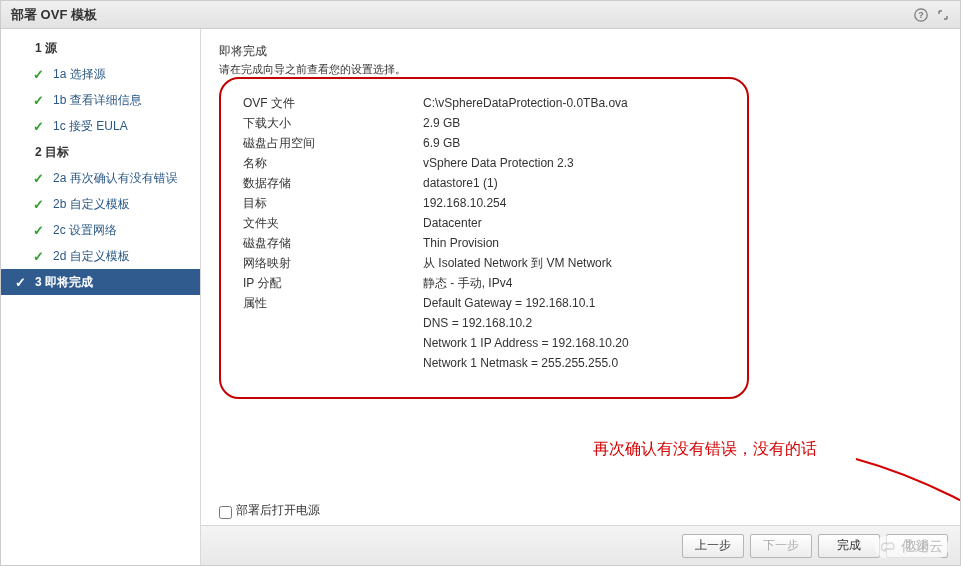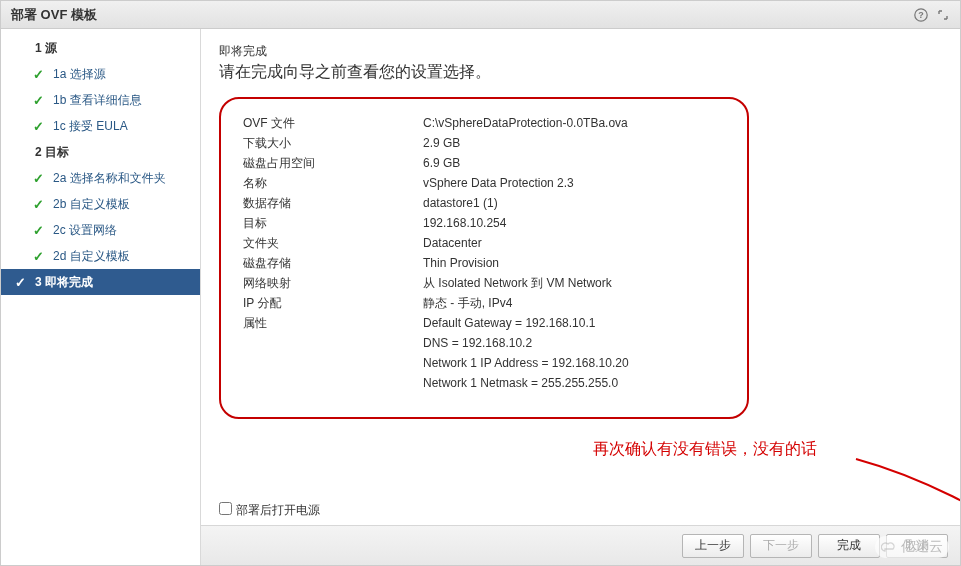--- a/index.html
+++ b/index.html
@@ -12,30 +12,30 @@
     .sidebar { width: 200px; background: #fff; border-right: 1px solid #d9d9d9; padding-top: 6px; }
     .sb-item { display: flex; align-items: center; height: 26px; padding-left: 10px; font-size: 12px; color: #2a5885; cursor: default; }
     .sb-item .chk { width: 14px; display: inline-block; color: #2fa12f; font-weight: bold; margin-right: 6px; font-size: 13px; }
     .sb-item.level1 { padding-left: 14px; font-weight: bold; color: #333; }
     .sb-item.level2 { padding-left: 32px; }
     .sb-item.current { background: #2f5b8f; color: #fff; font-weight: bold; }
     .sb-item.current .chk { color: #fff; }
     .main { flex: 1; display: flex; flex-direction: column; }
     .content { flex: 1; padding: 14px 18px 0 18px; position: relative; }
     .heading { font-size: 12px; margin-bottom: 2px; }
-    .subheading { font-size: 16px; margin-bottom: 14px; }
+    .subheading { font-size: 11px; }
     .summary-box { border: 2px solid #c40000; border-radius: 20px; padding: 14px 22px 24px 22px; width: 530px; }
     .row { display: flex; font-size: 12px; line-height: 20px; }
     .row .k { width: 180px; color: #333; }
     .row .v { flex: 1; color: #333; }
     .row .v .line { display: block; }
     .annot { position: absolute; left: 392px; top: 410px; color: #d40000; font-size: 16px; }
     .arrow { position: absolute; left: 650px; top: 425px; }
     .bottom-opt { padding: 6px 18px; font-size: 12px; }
-    .bottom-opt label { display: flex; align-items: flex-start; gap: 4px; }
+    .bottom-opt label { display: flex; align-items: flex-end; gap: 4px; }
     .footer { height: 40px; border-top: 1px solid #d7d7d7; background: linear-gradient(#f4f4f4,#e8e8e8); display: flex; align-items: center; justify-content: flex-end; padding-right: 12px; gap: 6px; }
     .btn { min-width: 62px; height: 24px; border: 1px solid #b5b5b5; background: linear-gradient(#fff,#ececec); border-radius: 2px; font-size: 12px; color: #333; cursor: pointer; padding: 0 12px; }
     .btn:disabled { color: #aaa; cursor: default; }
     .watermark { position: absolute; right: 12px; bottom: 8px; font-size: 14px; color: #bbb; background: rgba(255,255,255,0.6); padding: 2px 6px; border-radius: 12px; display:flex; align-items:center; gap:4px; }
     .watermark svg { opacity:.6; }
   </style>
 </head>
 <body>
 
 <div class="dialog">
@@ -55,21 +55,21 @@
     </span>
   </div>
 
   <div class="body">
     <div class="sidebar">
       <div class="sb-item level1"><span class="chk"></span><b>1</b>&nbsp;<span>源</span></div>
       <div class="sb-item level2"><span class="chk">✓</span><span>1a</span>&nbsp;<span>选择源</span></div>
       <div class="sb-item level2"><span class="chk">✓</span><span>1b</span>&nbsp;<span>查看详细信息</span></div>
       <div class="sb-item level2"><span class="chk">✓</span><span>1c</span>&nbsp;<span>接受 EULA</span></div>
       <div class="sb-item level1"><span class="chk"></span><b>2</b>&nbsp;<span>目标</span></div>
-      <div class="sb-item level2"><span class="chk">✓</span><span>2a</span>&nbsp;<span>选择名称和文件夹</span></div>
+      <div class="sb-item level2"><span class="chk">✓</span><span>2a</span>&nbsp;<span>再次确认有没有错误</span></div>
       <div class="sb-item level2"><span class="chk">✓</span><span>2b</span>&nbsp;<span>自定义模板</span></div>
       <div class="sb-item level2"><span class="chk">✓</span><span>2c</span>&nbsp;<span>设置网络</span></div>
       <div class="sb-item level2"><span class="chk">✓</span><span>2d</span>&nbsp;<span>自定义模板</span></div>
       <div class="sb-item level1 current"><span class="chk">✓</span><b>3</b>&nbsp;<span>即将完成</span></div>
     </div>
 
     <div class="main">
       <div class="content">
         <div class="heading">即将完成</div>
         <div class="subheading">请在完成向导之前查看您的设置选择。</div>

